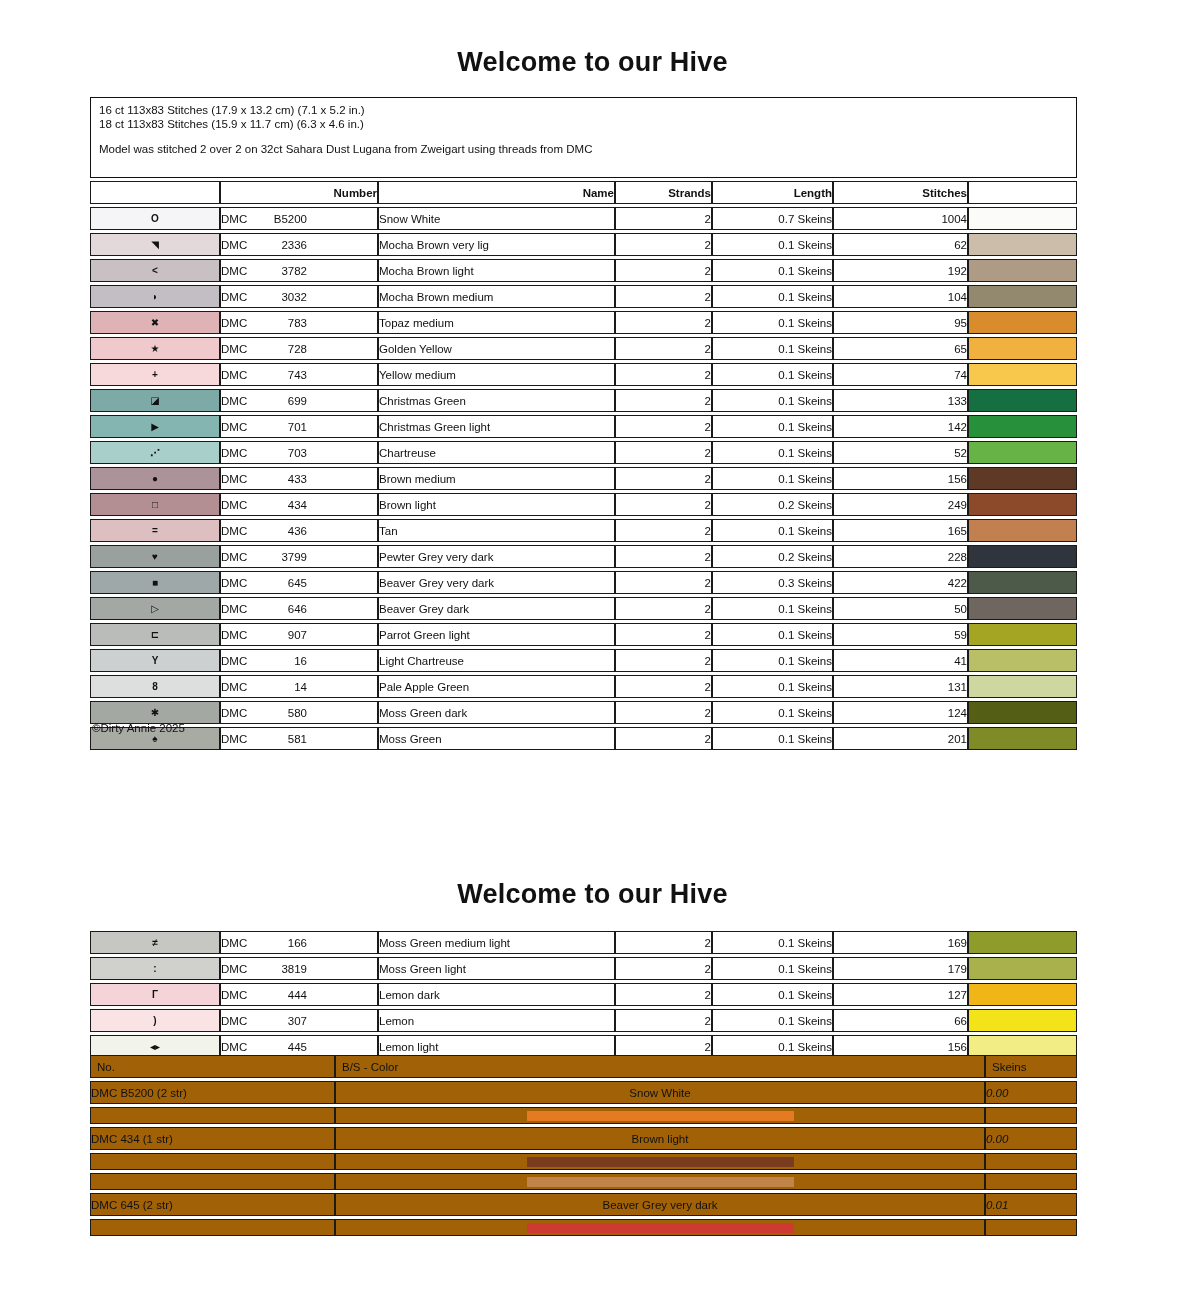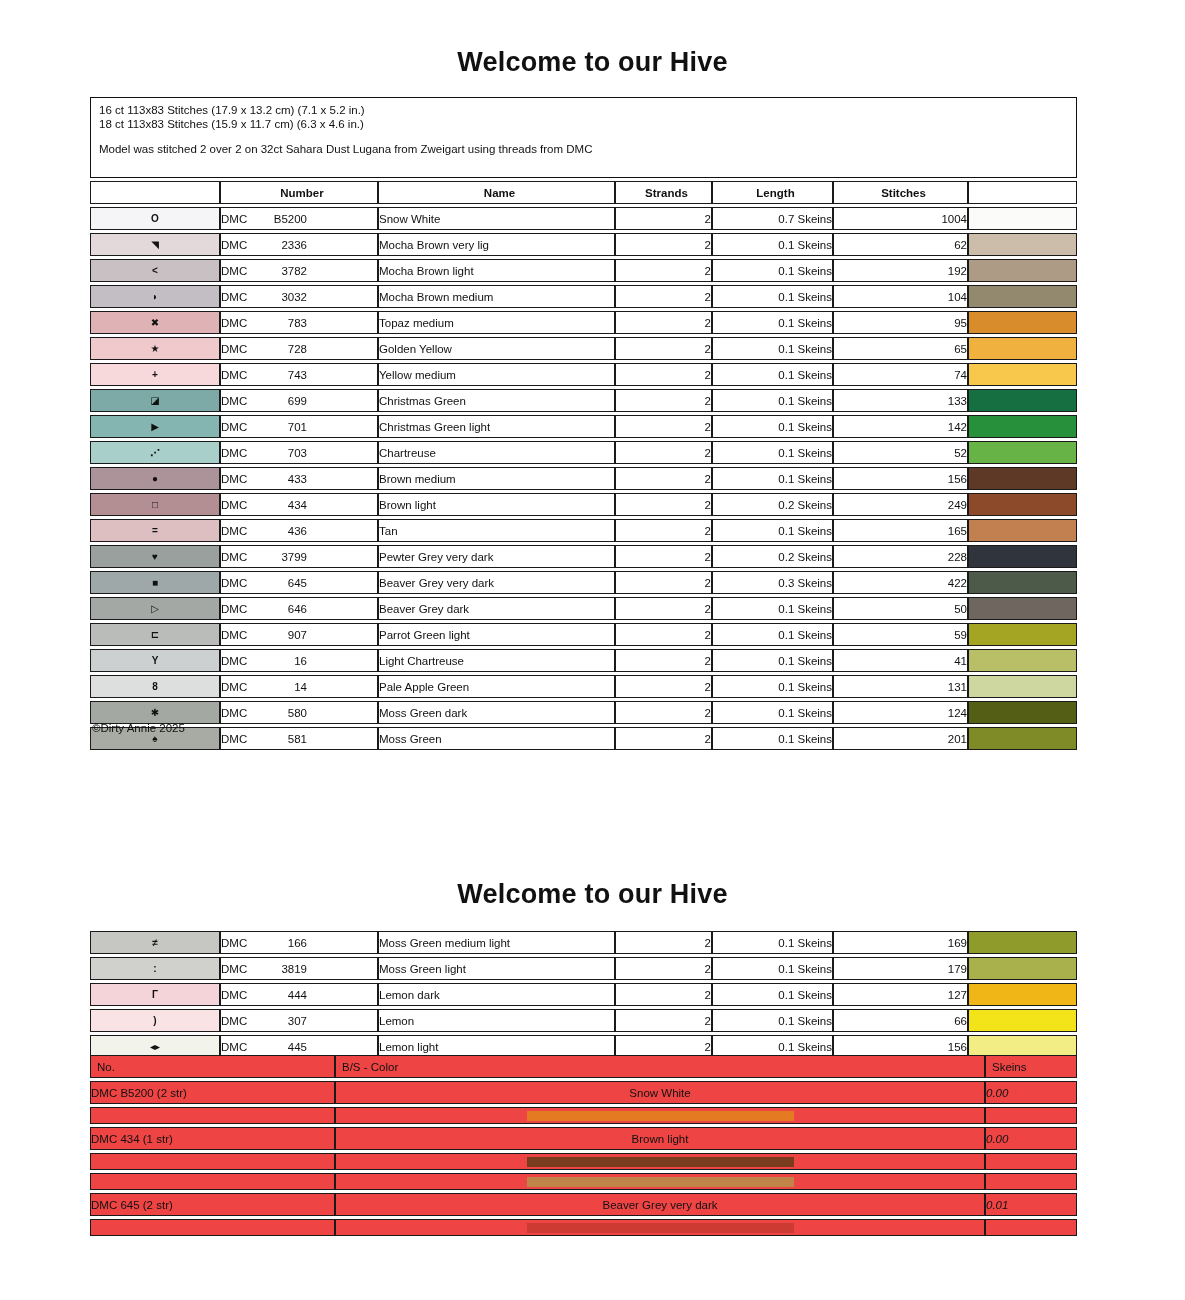--- a/index.html
+++ b/index.html
@@ -24,38 +24,38 @@
     position:absolute;left:90px;width:987px;
     border-collapse:separate;border-spacing:0 3px;table-layout:fixed;
     font-size:11.5px;color:#111;
   }
   #table1{top:178px;}
   #table2{top:928px;}
   table.legend td,table.legend th{
     border:1px solid #1a1a1a;height:21px;padding:0;overflow:hidden;
     background:#fff;white-space:nowrap;
   }
-  table.legend th{font-weight:bold;text-align:center;padding-left:6px;font-size:11.5px;}
+  table.legend th{font-weight:bold;text-align:right;padding-left:6px;font-size:11.5px;}
   col.c-sym{width:130px;}  col.c-num{width:158px;}  col.c-name{width:237px;}
   col.c-strands{width:97px;} col.c-length{width:121px;} col.c-stitches{width:135px;}
   col.c-swatch{width:109px;}
   td.c-sym{text-align:center;font-weight:bold;font-size:10px;}
   td.c-num{padding-left:8px;}
   td.c-num .brand{display:inline-block;width:38px;}
   td.c-num .num{display:inline-block;width:48px;text-align:right;}
   td.c-name{padding-left:6px;}
   td.c-strands,td.c-length,td.c-stitches{text-align:right;padding-right:3px;}
   .copyright{position:absolute;left:92px;top:722px;font-size:11.5px;color:#111;}
   table.bs{
     position:absolute;left:90px;top:1052px;width:987px;
     border-collapse:separate;border-spacing:0 3px;table-layout:fixed;
     font-size:11.5px;color:#111;
   }
   table.bs td,table.bs th{
-    border:1px solid #1a1a1a;padding:0;background:#ef4444;overflow:hidden;white-space:nowrap;
+    border:1px solid #1a1a1a;padding:0;background:#a16207;overflow:hidden;white-space:nowrap;
   }
   table.bs th{font-weight:400;text-align:left;padding-left:6px;height:21px;font-size:11.5px;}
   col.b-no{width:245px;} col.b-color{width:650px;} col.b-skeins{width:92px;}
   td.b-no{padding-left:6px;height:21px;}
   td.b-color{text-align:center;height:21px;}
   td.b-skeins{padding-left:6px;height:21px;font-style:italic;}
   tr.bar-row td{height:15px;}
   .bs-line{width:267px;height:10px;margin:0 auto;}
 </style>
 </head>

